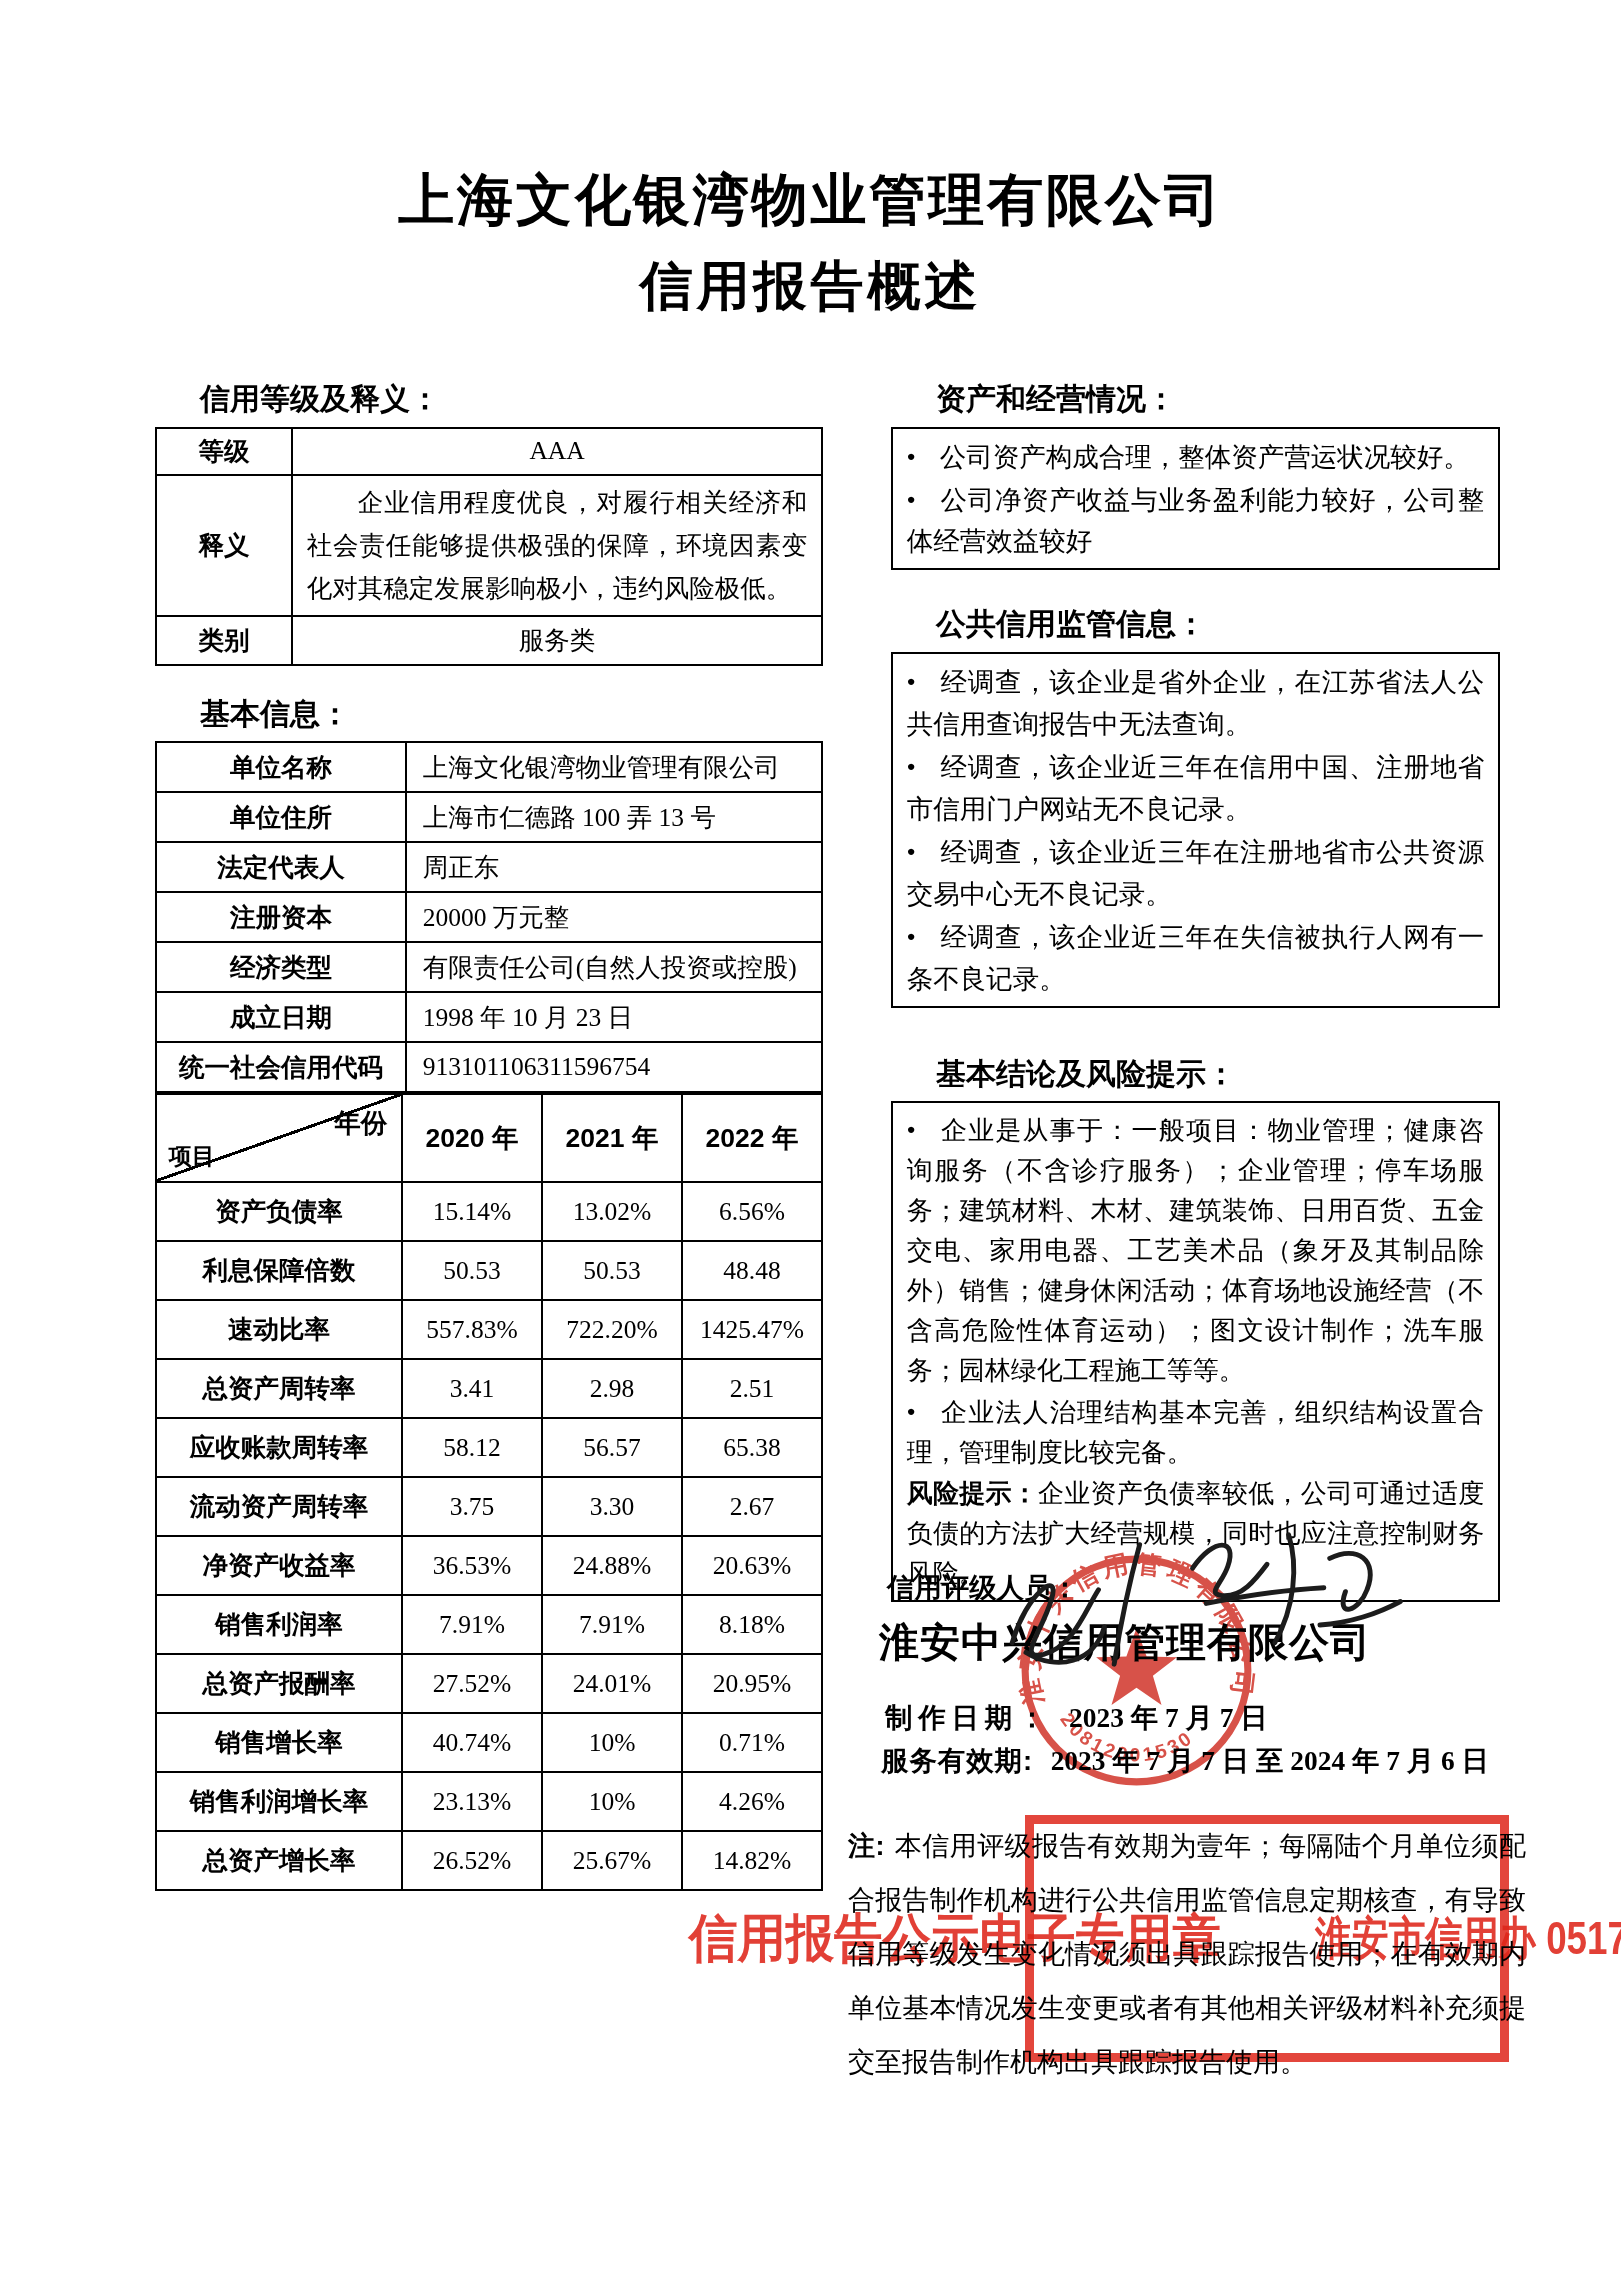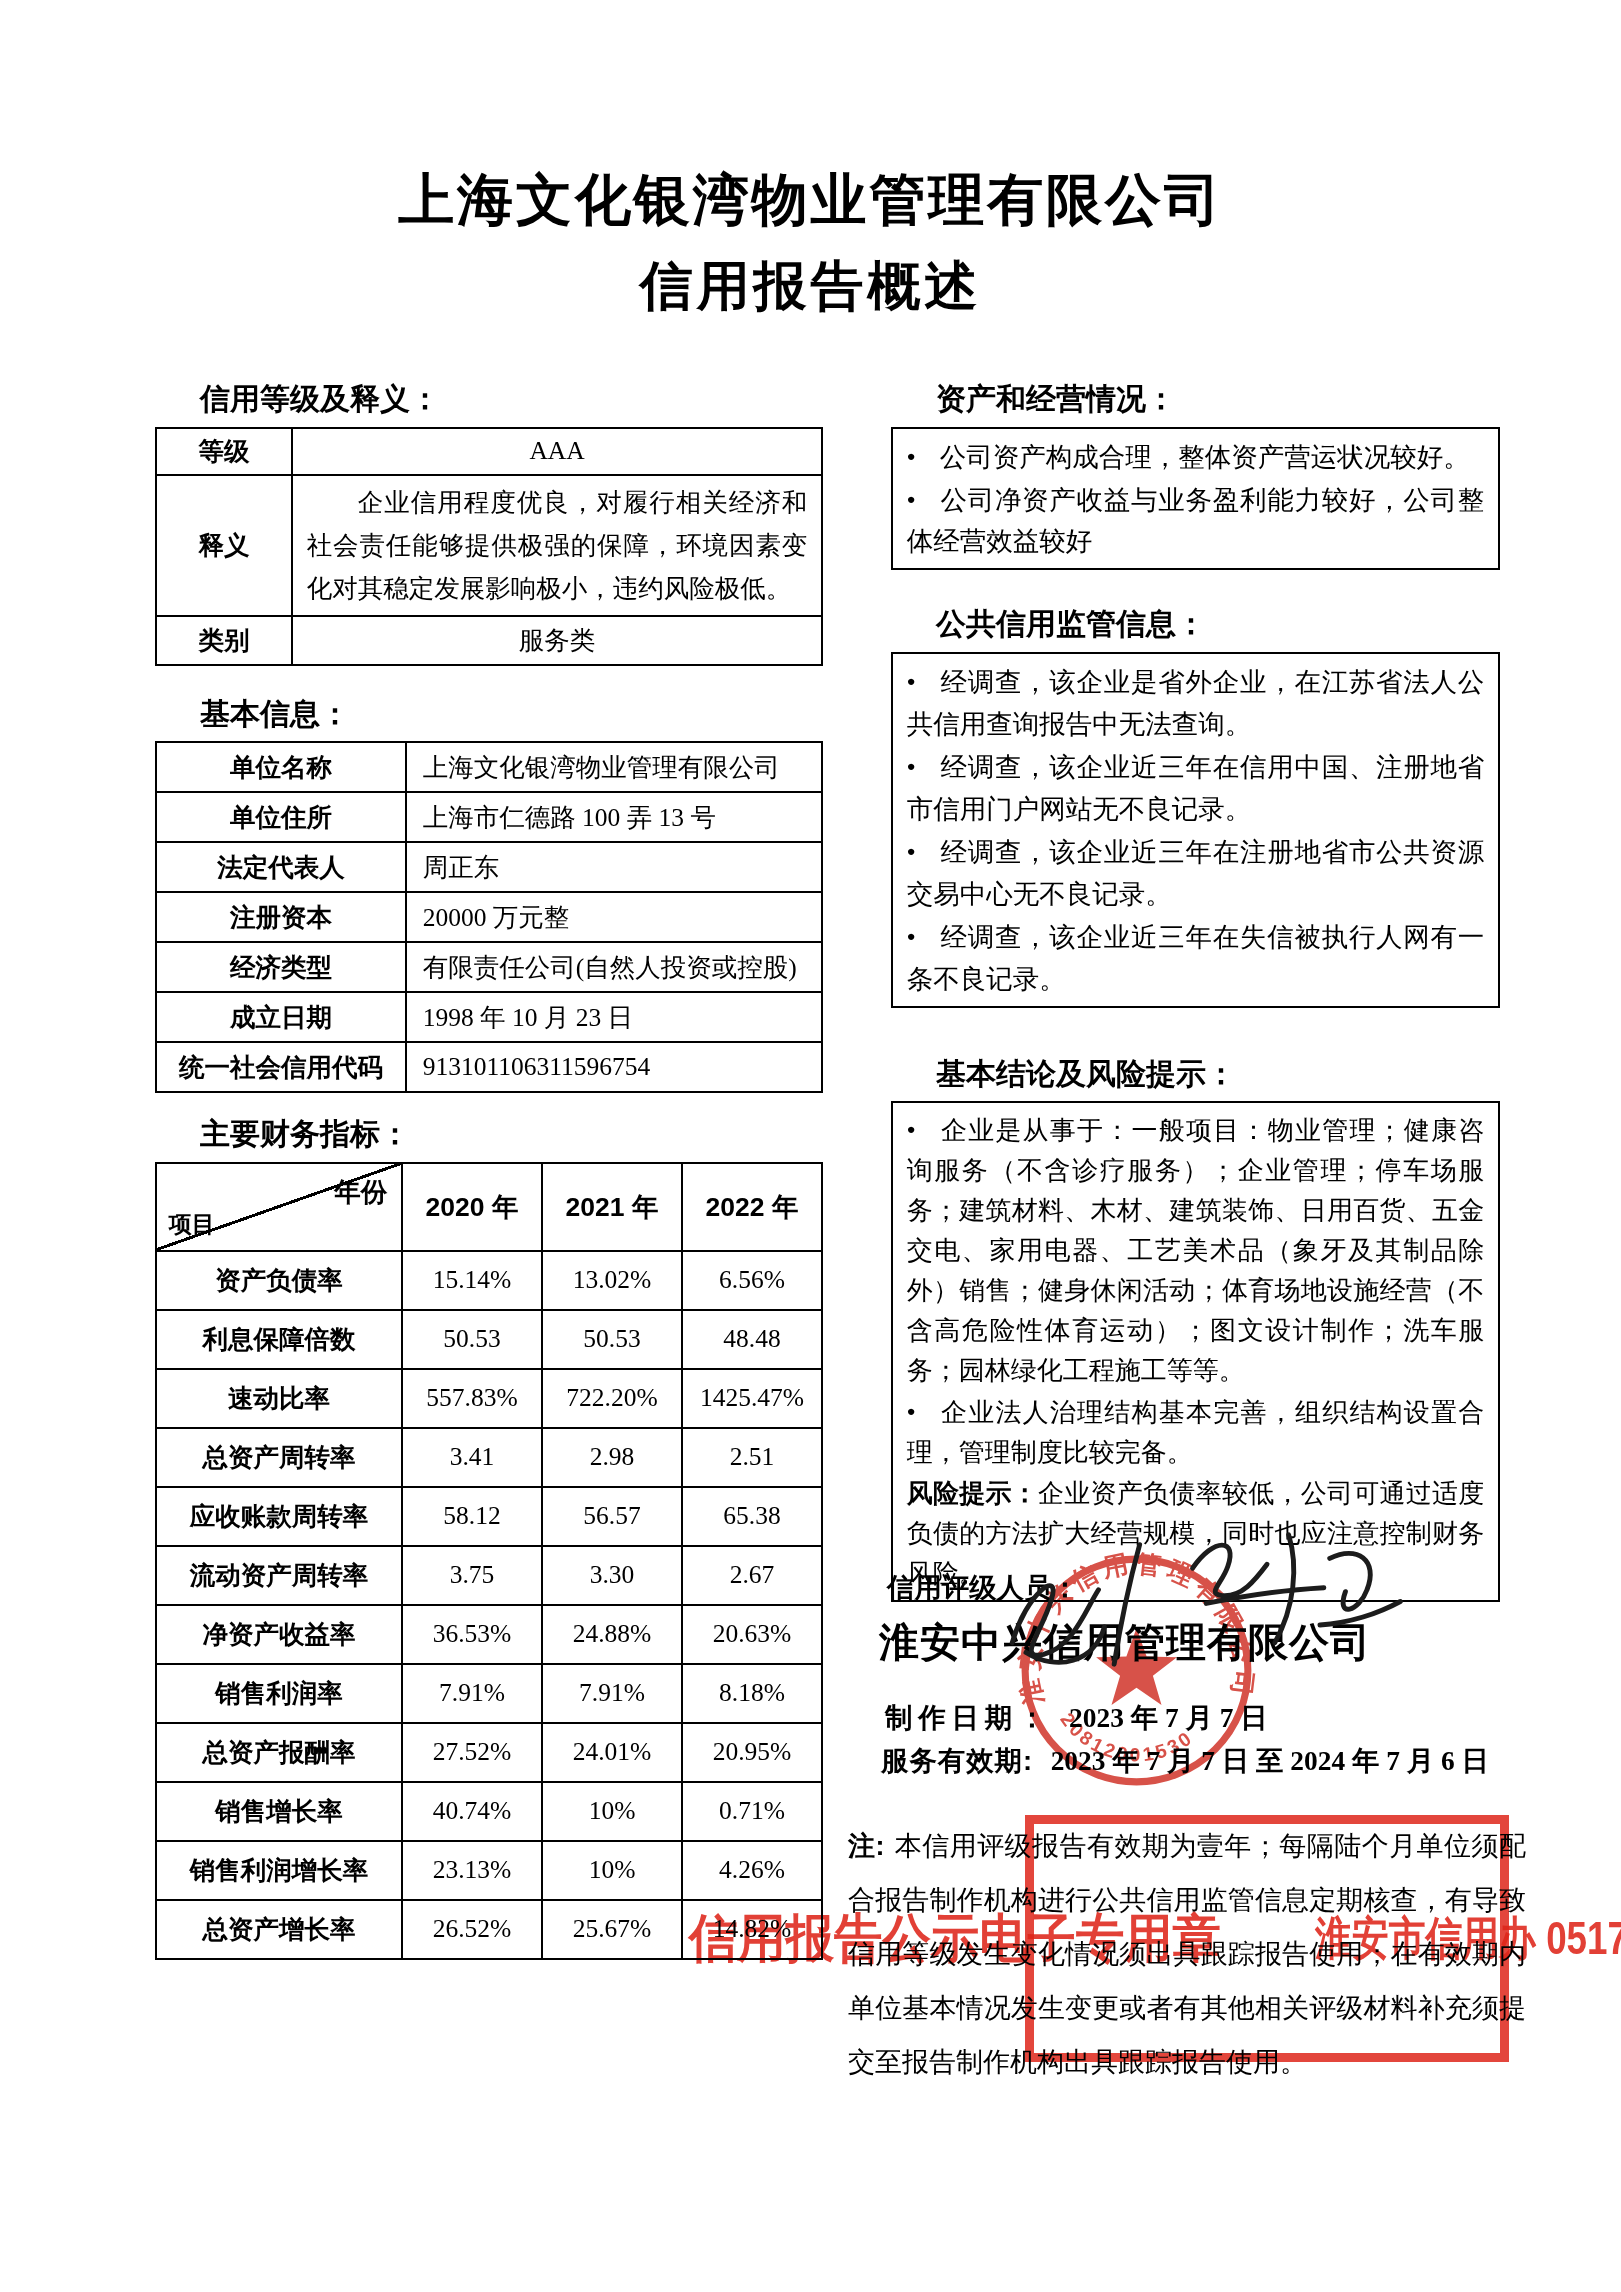--- a/index.html
+++ b/index.html
@@ -141,21 +141,20 @@
             <td class="val">1998 年 10 月 23 日</td>
           </tr>
 
           <tr>
             <td class="lab">统一社会信用代码</td>
             <td class="val">913101106311596754</td>
           </tr>
         </tbody>
     </table>
 
-    <h3 class="sec mt2">主要财务指标：</h3>
     <table class="t-fin">
       <colgroup>
           <col class="c-lab">
           <col>
           <col>
           <col>
         </colgroup>
       <thead>
         <tr>
           <th class="corner">

